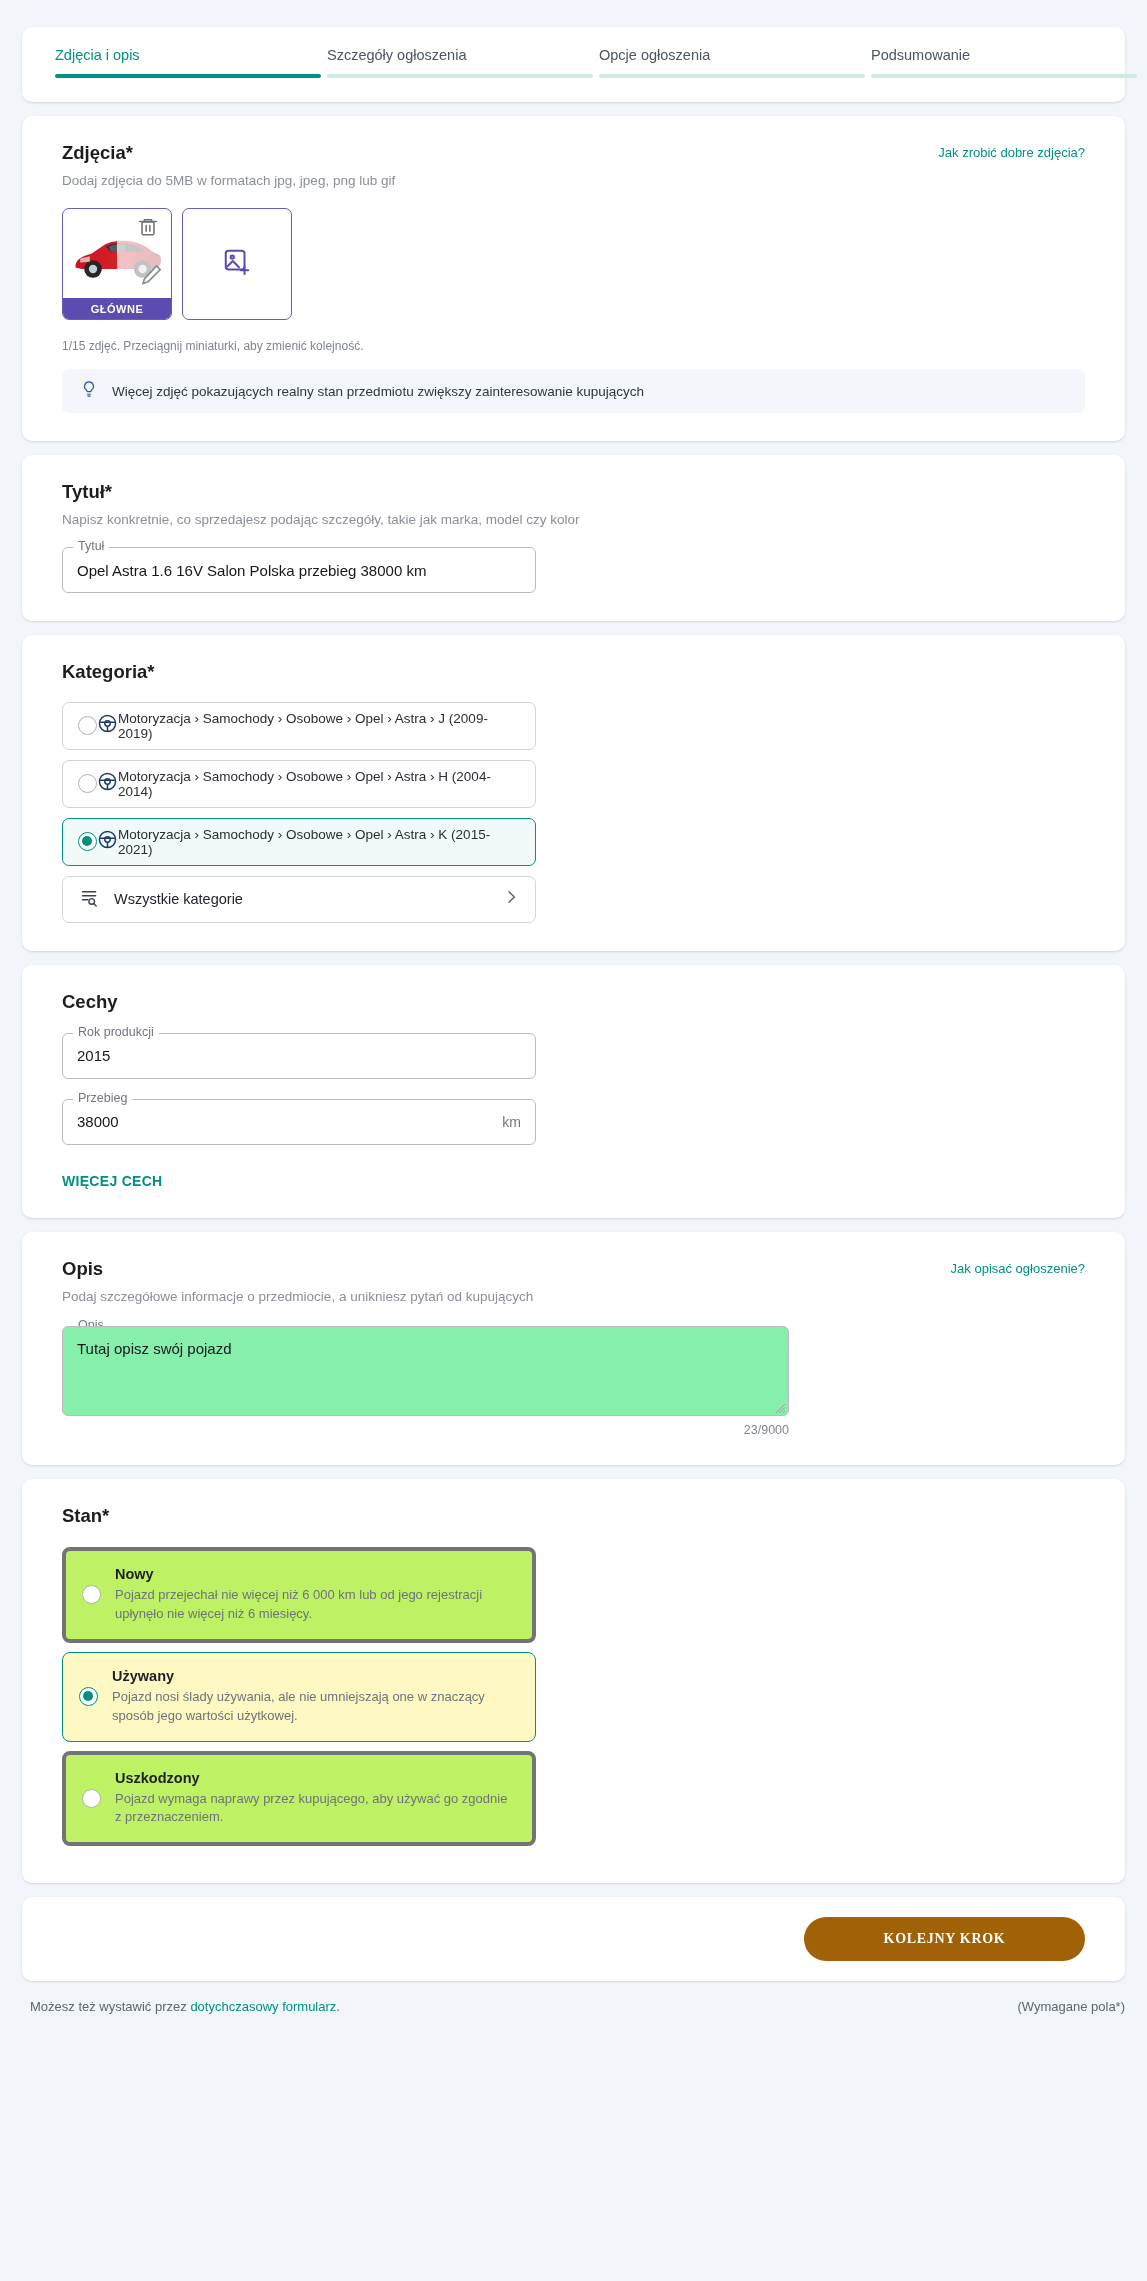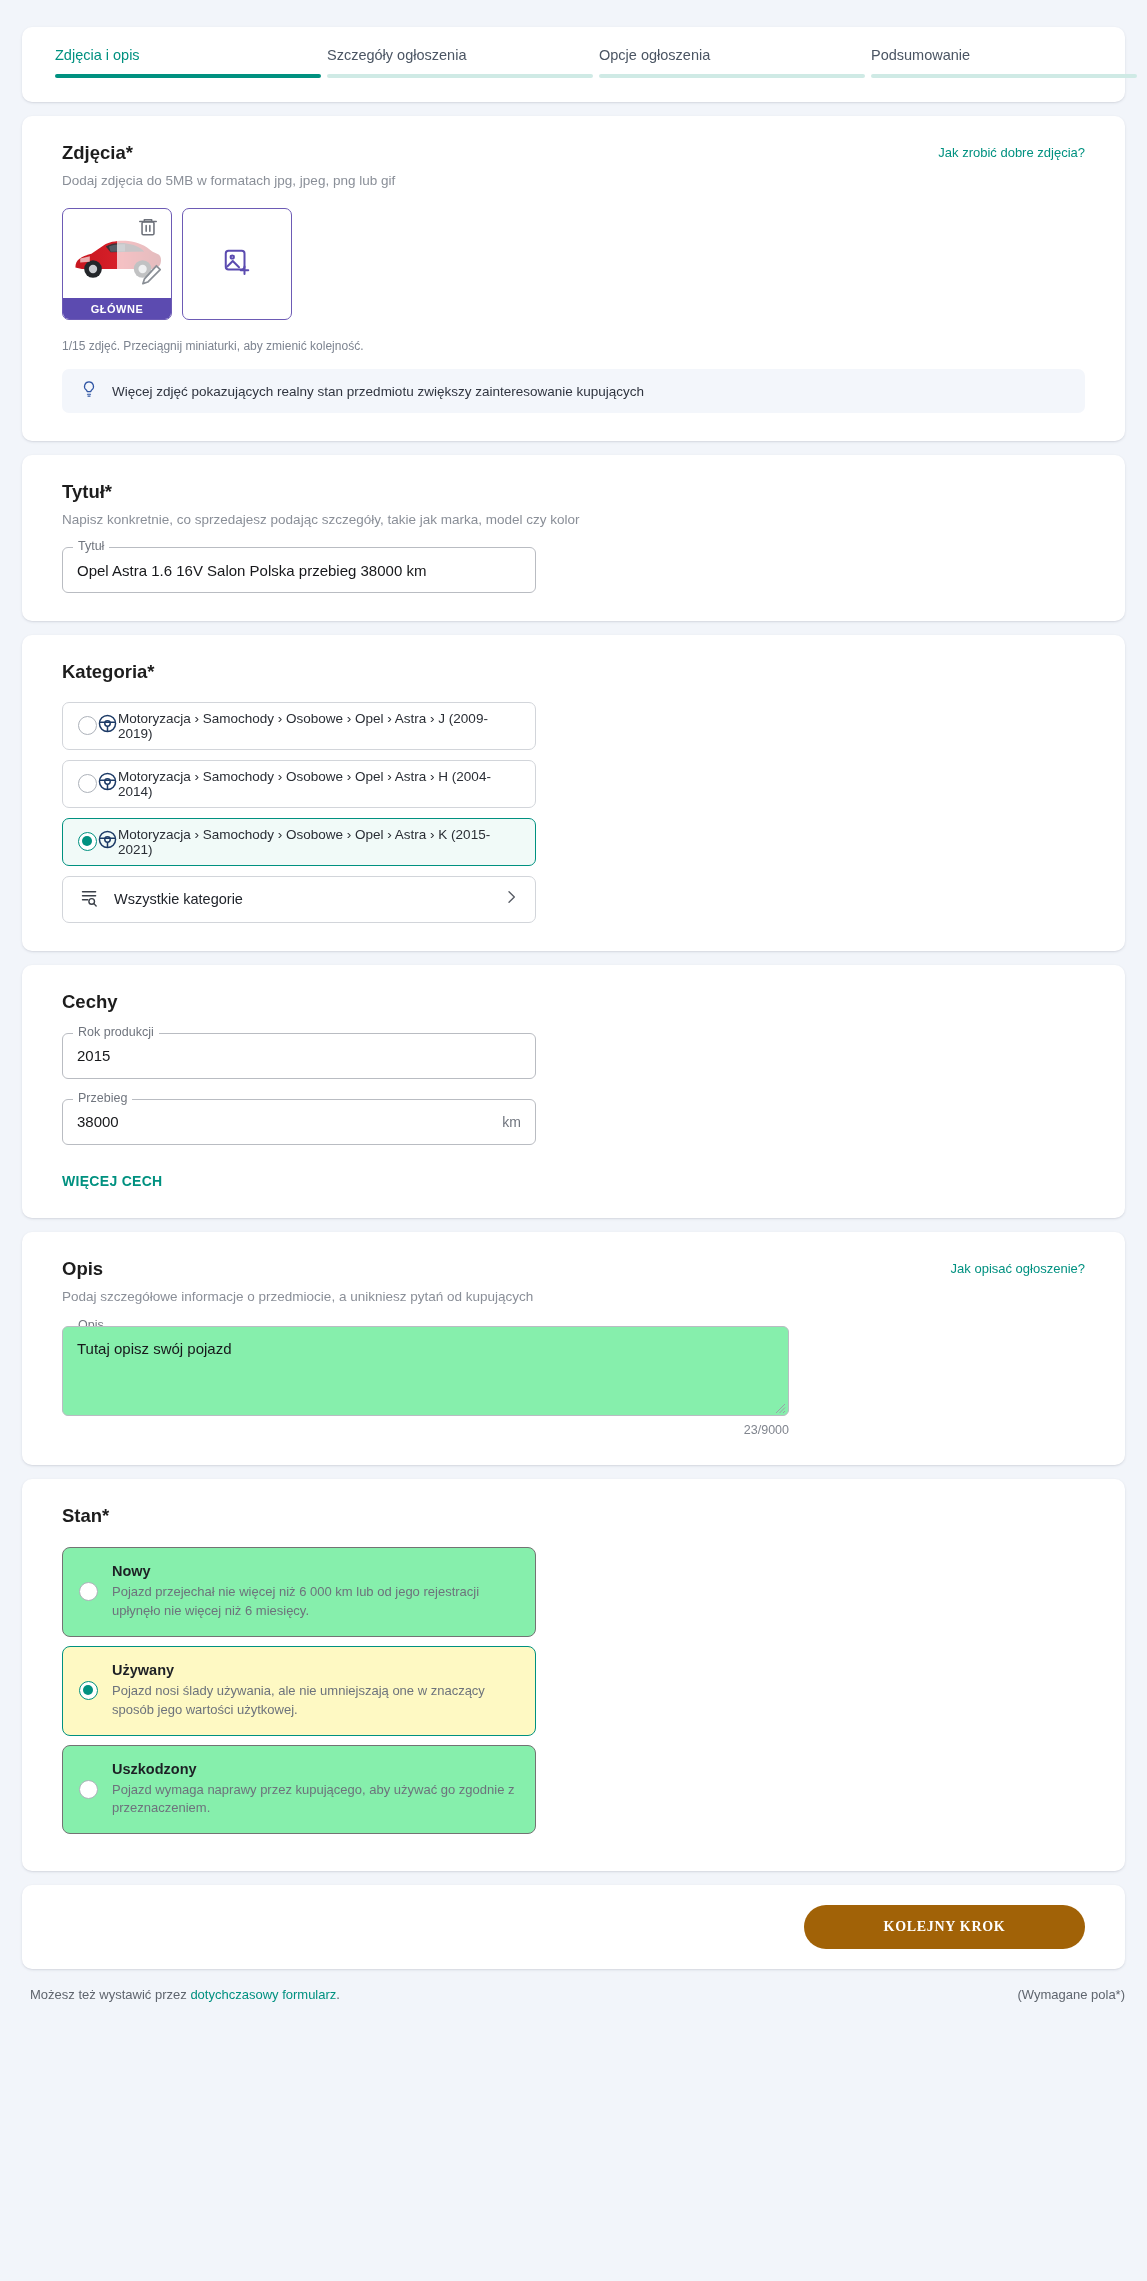--- a/index.html
+++ b/index.html
@@ -273,27 +273,27 @@
     text-align: right;
     font-size: 12.5px;
     color: #80858e;
     margin-top: 7px;
   }
 
   
   .cond-list { margin-top: 20px; }
   .cond-row {
     width: 474px;
-    border: 1px solid #737373;
+    border: 4px solid #737373;
     border-radius: 8px;
     display: flex;
     align-items: center;
     padding: 15px 16px;
     margin-bottom: 9px;
-    background: #86efac;
+    background: #bef264;
     cursor: pointer;
     gap: 14px;
   }
   .cond-row.selected {
     border: 1.5px solid #009180;
     background: #fef9c3;
   }
   .cond-body { flex: 1; }
   .cond-title {
     font-size: 14.5px;

